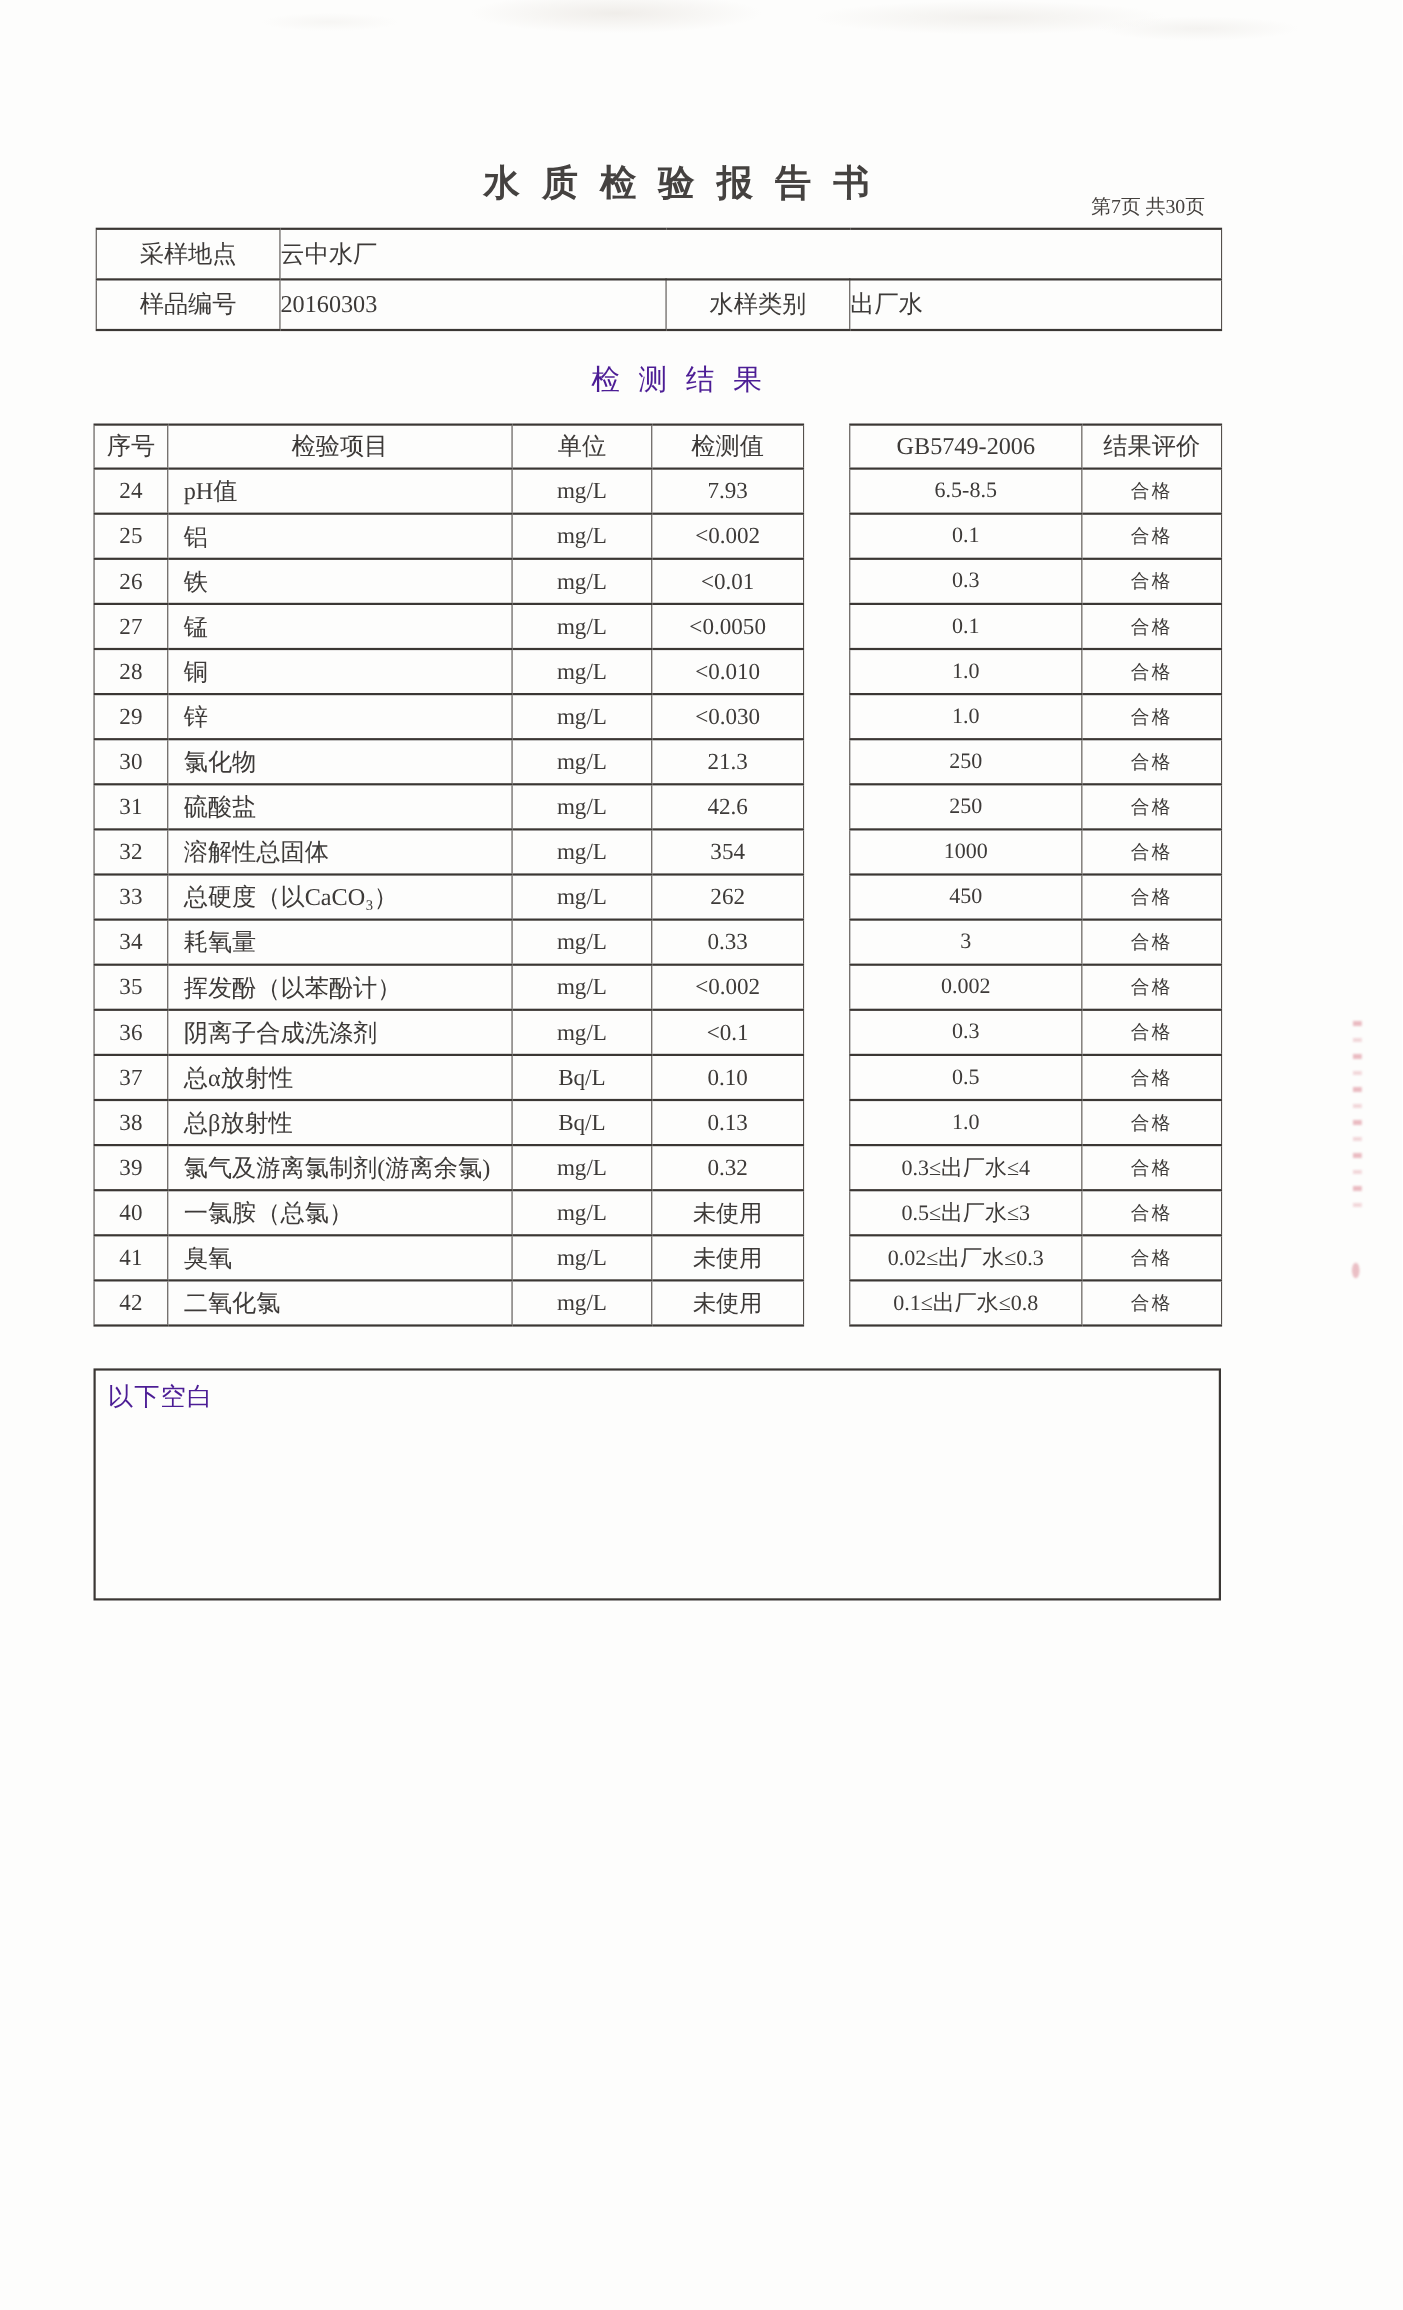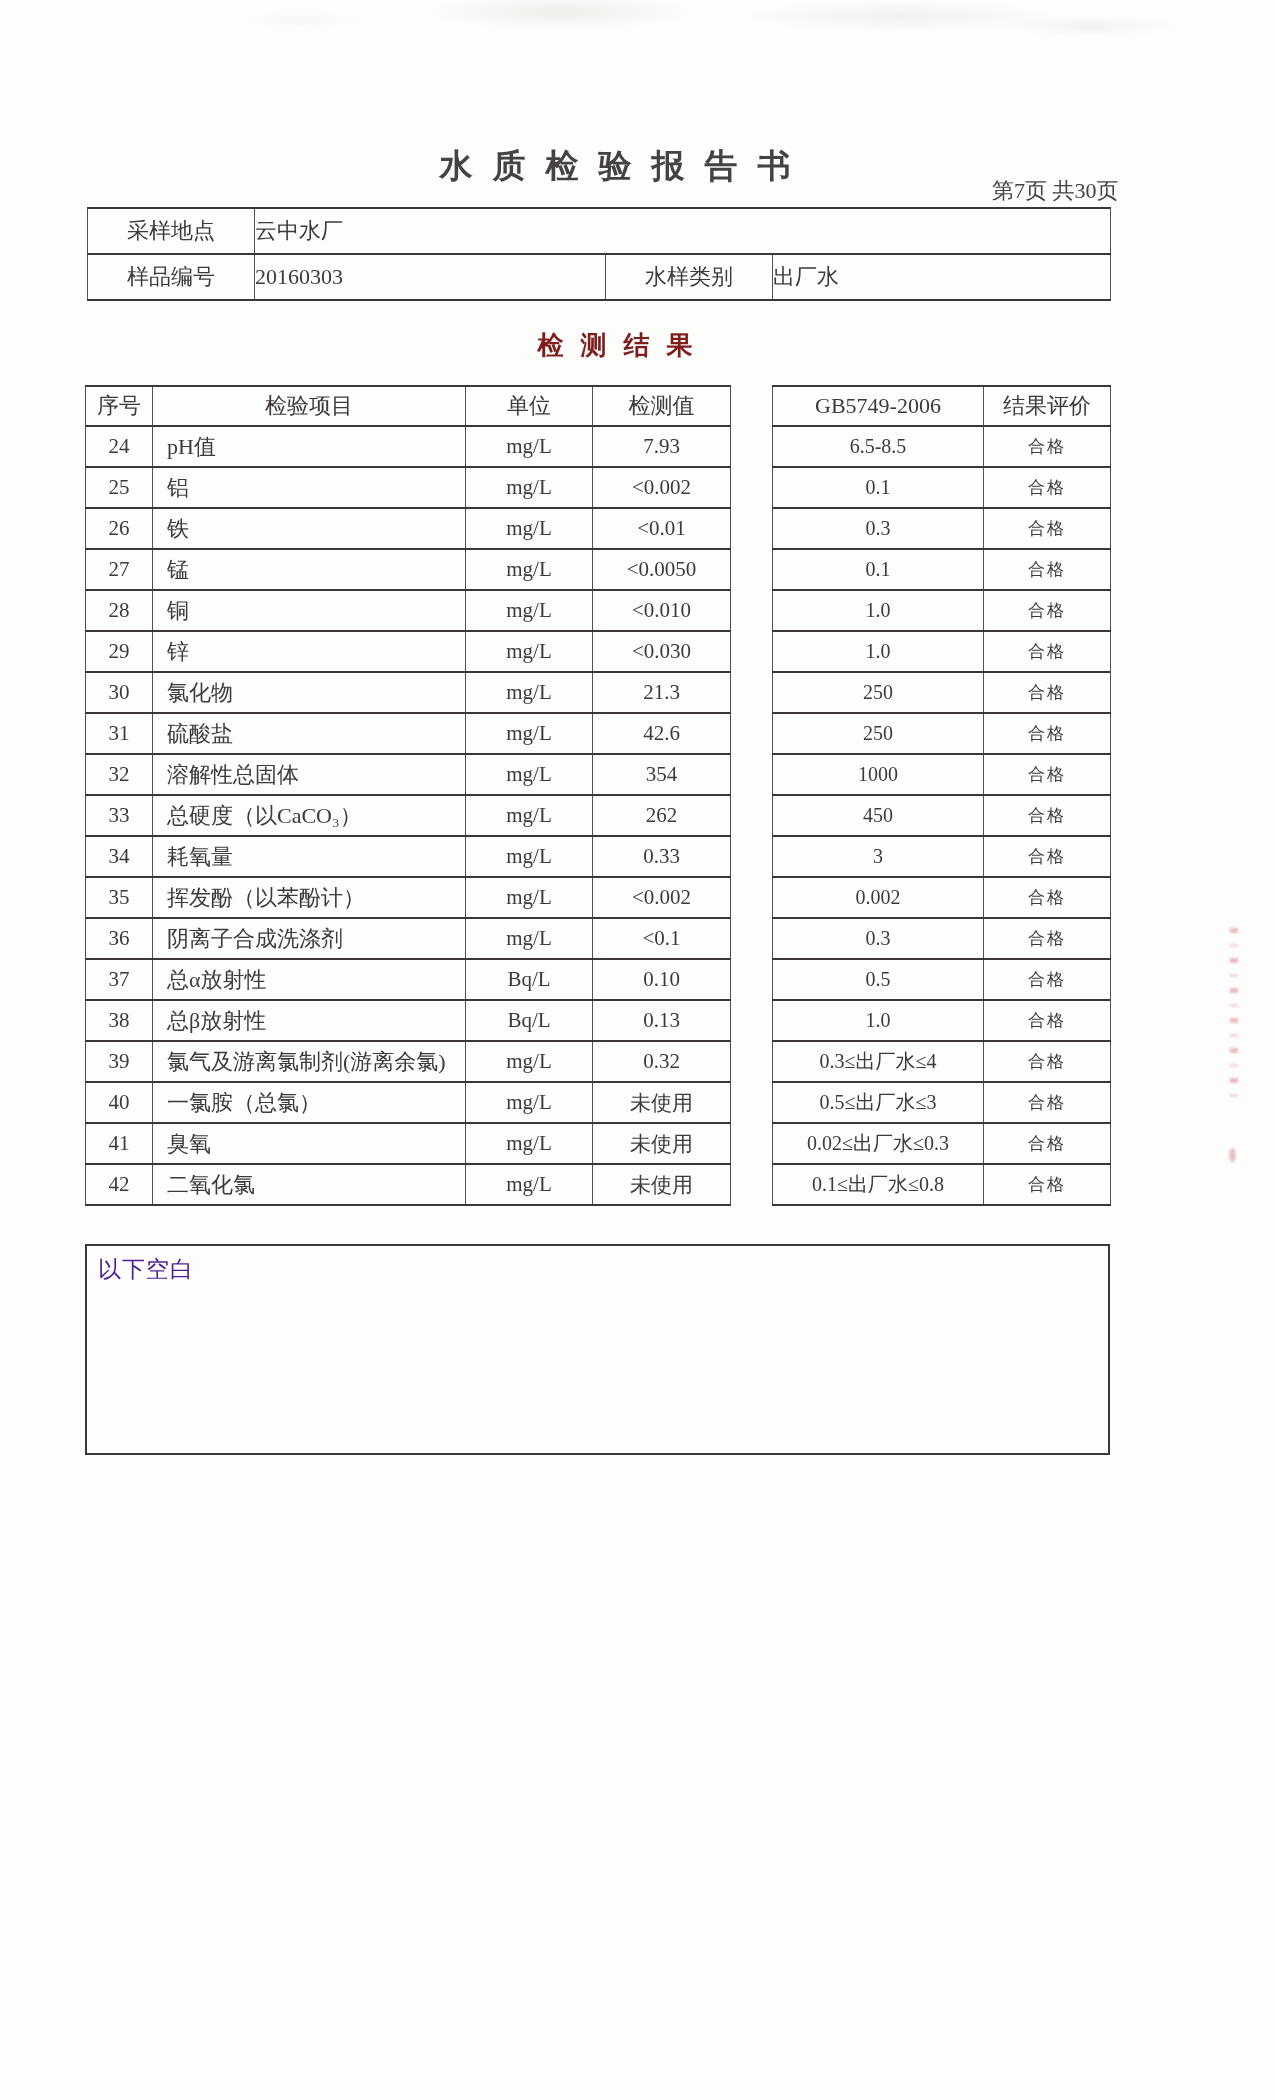--- a/index.html
+++ b/index.html
@@ -35,35 +35,35 @@
     font-weight: 600;
     letter-spacing: 20px;
     text-indent: 20px;
     color: #454240;
     white-space: nowrap;
   }
   .page-info {
     position: absolute;
     top: 176px;
     left: 992px;
-    font-size: 22px;
+    font-size: 18px;
     color: #45413e;
     white-space: nowrap;
   }
   .section-title {
     position: absolute;
     top: 328px;
     left: 0;
     width: 1230px;
     text-align: center;
     font-size: 26px;
-    font-weight: 700;
+    font-weight: 400;
     letter-spacing: 17px;
     text-indent: 17px;
-    color: #7f1d1d;
+    color: #4c1d95;
     white-space: nowrap;
   }
   table { border-collapse: collapse; table-layout: fixed; }
   td {
     border-left: 1px solid #55504c;
     border-right: 1px solid #55504c;
     border-top: 2px solid #3b3734;
     border-bottom: 2px solid #3b3734;
     text-align: center;
     vertical-align: middle;

